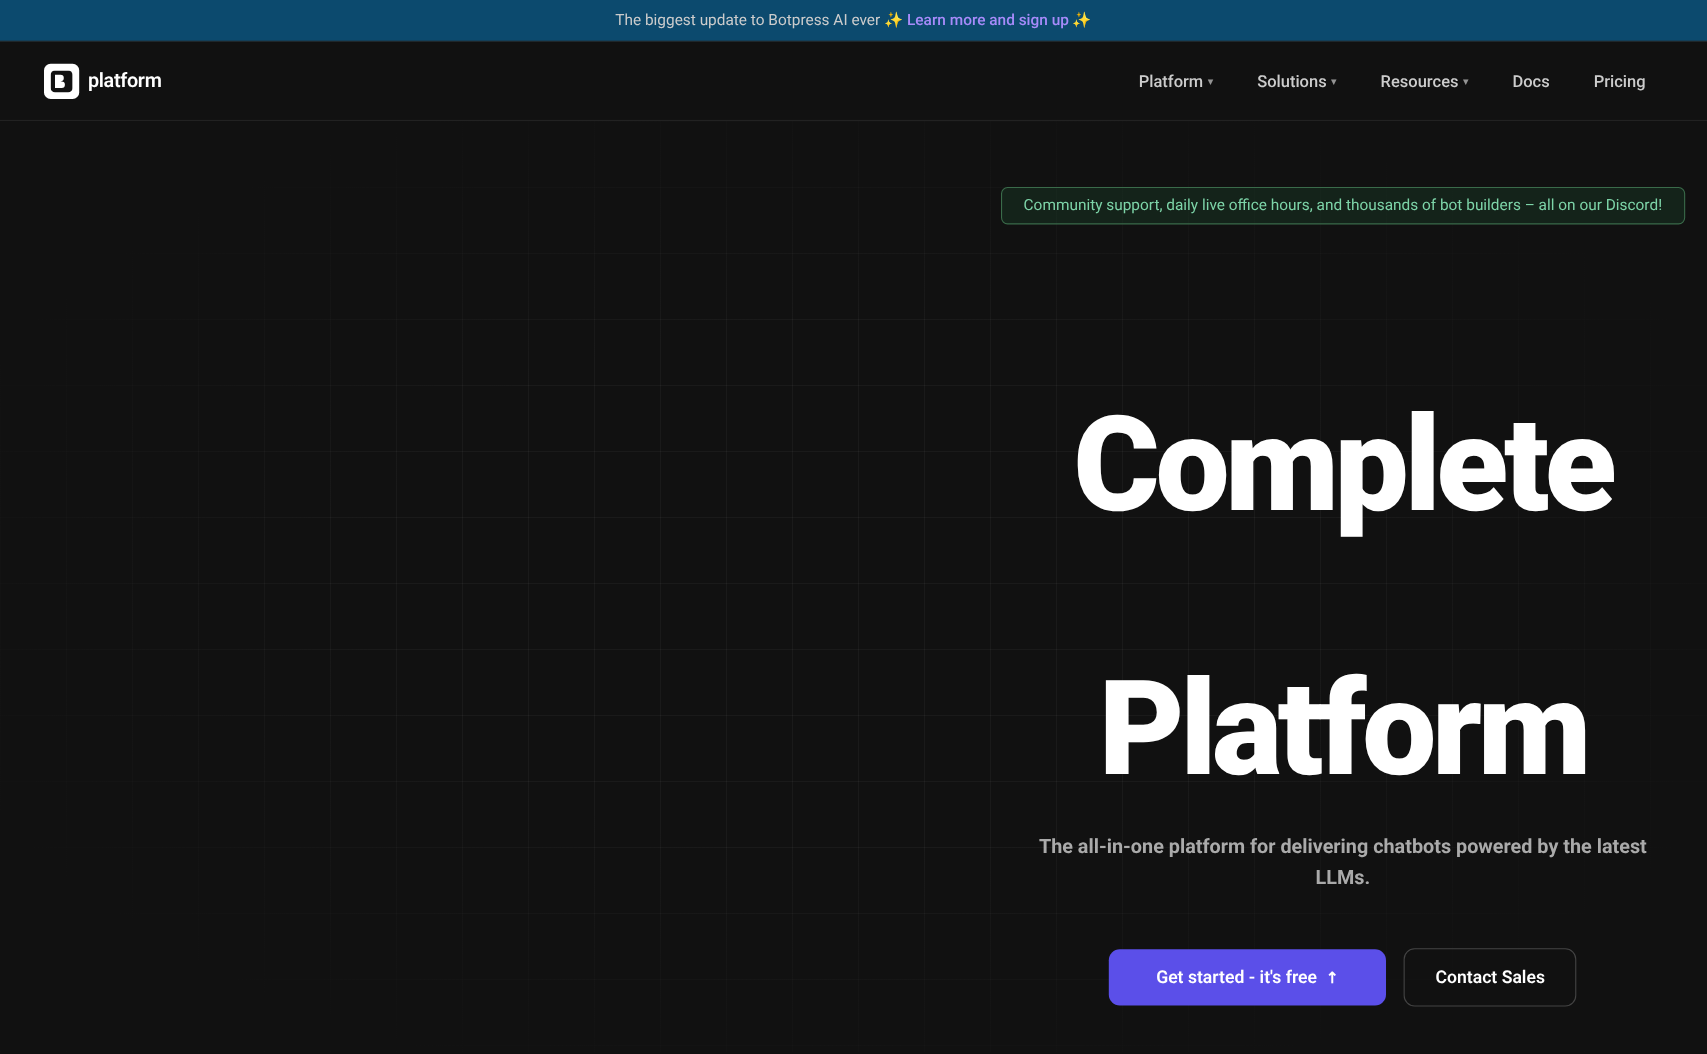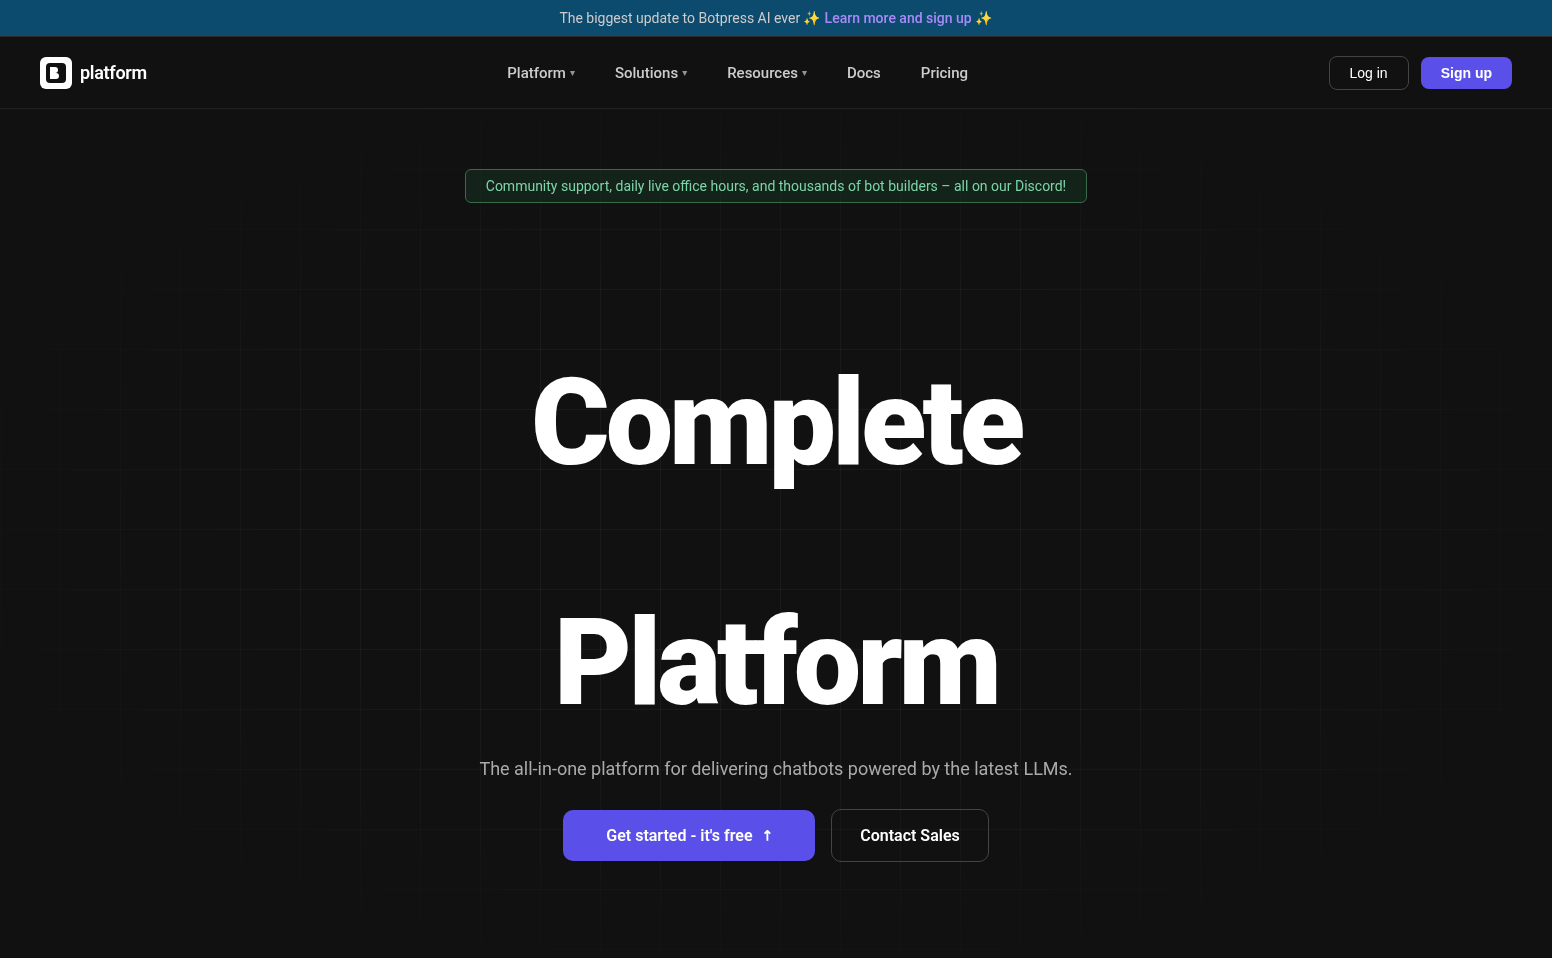--- a/index.html
+++ b/index.html
@@ -128,21 +128,21 @@
       cursor: pointer;
       transition: background 0.2s;
     }
 
     
     .main-content {
       position: relative;
       min-height: calc(958px - 72px - 40px);
       display: flex;
       flex-direction: column;
-      align-items: center;
+      align-items: flex-end;
       padding-top: 60px;
       overflow: hidden;
     }
 
     
     .grid-bg {
       position: absolute;
       top: 0;
       left: 0;
       right: 0;
@@ -197,22 +197,22 @@
       font-weight: 900;
       line-height: 1.0;
       letter-spacing: -4px;
       color: #ffffff;
       margin-bottom: 32px;
     }
 
     .hero-subtext {
       font-size: 18px;
       color: #aaaaaa;
-      font-weight: 400;
-      margin-bottom: 25px;
+      font-weight: 700;
+      margin-bottom: 48px;
       max-width: 600px;
       line-height: 1.6;
     }
 
     
     .cta-buttons {
       display: flex;
       align-items: center;
       gap: 16px;
     }
@@ -287,24 +287,20 @@
       <span class="nav-chevron">▾</span>
     </a>
     <a class="nav-item" href="#">
       <span>Docs</span>
     </a>
     <a class="nav-item" href="#">
       <span>Pricing</span>
     </a>
   </div>
 
-  <div class="nav-actions">
-    <button class="btn-login">Log in</button>
-    <button class="btn-signup">Sign up</button>
-  </div>
 </nav>
 
 <main class="main-content">
   <div class="grid-bg"></div>
   <div class="grid-fade"></div>
 
   <div class="content-wrapper">
 
     <div class="community-badge">
       <span>Community support, daily live office hours, and thousands of bot builders – all on our Discord!</span>

